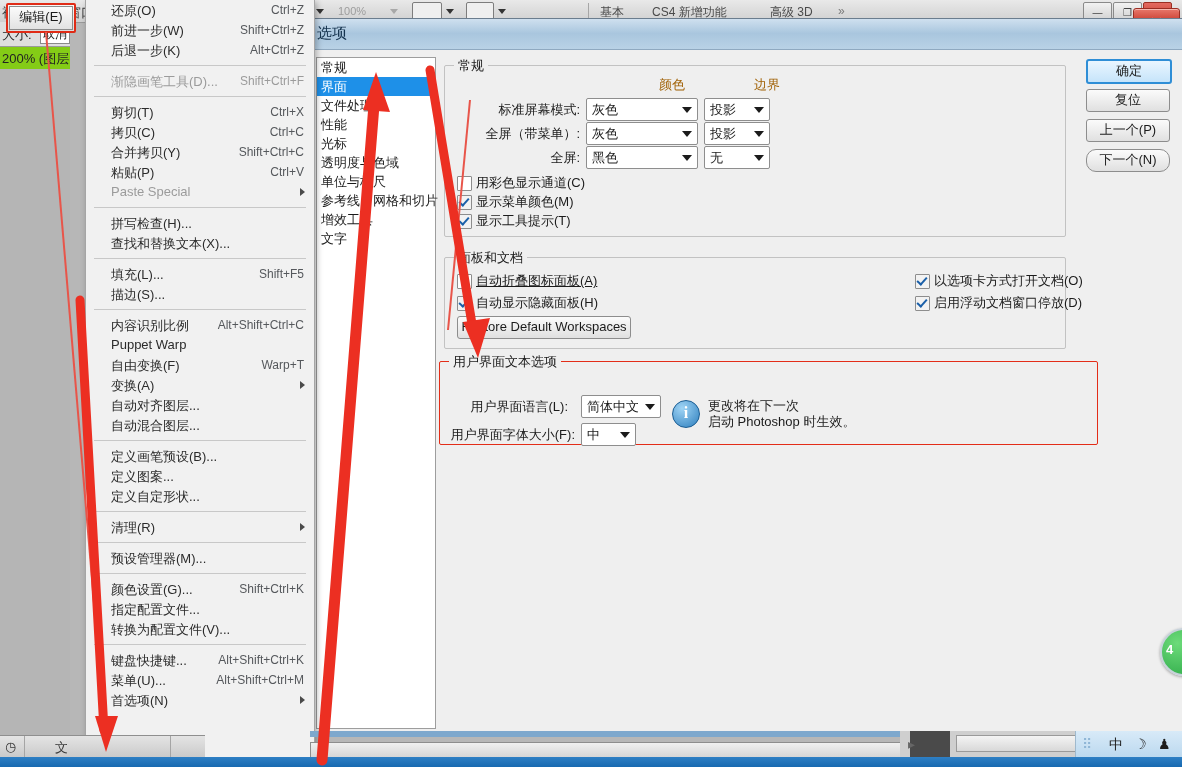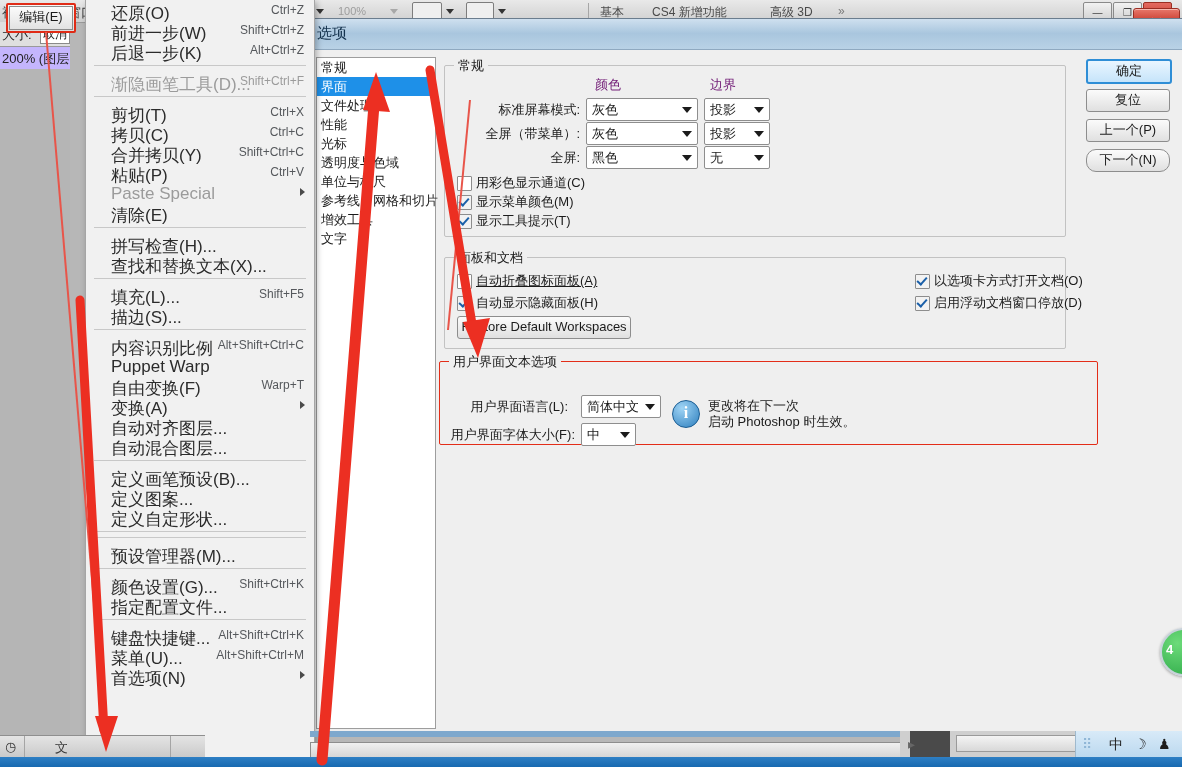--- a/index.html
+++ b/index.html
@@ -37,21 +37,21 @@
   #close-float i{position:absolute;left:50%;top:50%;transform:translate(-50%,-50%);
     font-style:normal;color:#fff;font-size:17px;font-weight:bold;
     text-shadow:0 1px 1px rgba(0,0,0,.45);}
 
   
   #opt-strip{left:0;top:22px;width:70px;height:24px;background:#dfdfdf;border-bottom:1px solid #9a9a9a;}
   #opt-strip .lbl{position:absolute;left:2px;top:4px;font-size:13px;}
   #opt-strip .fld{position:absolute;left:40px;top:2px;width:28px;height:18px;background:#fff;
     border:1px solid #8a8a8a;overflow:hidden;}
   #opt-strip .fld span{position:absolute;left:2px;top:1px;font-size:12px;}
-  #doc-tab{left:0;top:47px;width:70px;height:22px;background:#c4b5fd;border-bottom:1px solid #9a9a9a;}
+  #doc-tab{left:0;top:47px;width:70px;height:22px;background:#84cc16;border-bottom:1px solid #9a9a9a;}
   #doc-tab span{position:absolute;left:2px;top:3px;font-size:13px;white-space:nowrap;}
   #canvas-bg{left:0;top:69px;width:70px;height:666px;background:#b5b5b5;}
 
   
   #panel-strip{left:0;top:735px;width:205px;height:22px;
     background:linear-gradient(#e4e4e4,#c9c9c9);border-top:1px solid #8f8f8f;border-bottom:1px solid #8f8f8f;}
   .ps-cell{position:absolute;top:0;height:22px;border-right:1px solid #a5a5a5;}
   .ps-glyph{position:absolute;top:3px;font-size:13px;color:#3a3a3a;}
   #taskbar{left:0;top:757px;width:1182px;height:10px;
     background:linear-gradient(#2e7fc4,#1769b0);}
@@ -82,21 +82,21 @@
     background:linear-gradient(#f6f6f6,#dcdcdc);border:2px solid #e02b16;border-radius:2px;}
   #edit-menu-btn .inner{position:absolute;left:1px;top:1px;right:1px;bottom:1px;
     border:1px solid #8c8c8c;background:linear-gradient(#fbfbfb,#e2e2e2);}
   #edit-menu-btn span{position:absolute;left:0;right:0;top:3px;text-align:center;font-size:13px;color:#1b1b1b;}
 
   
   #edit-dropdown{left:85px;top:0;width:228px;height:767px;
     background:#f1f1f1;border:1px solid #a5a5a5;border-top:none;
     box-shadow:2px 2px 6px rgba(0,0,0,.28);}
   .mi{position:relative;height:20px;cursor:default;}
-  .mi .lab{position:absolute;left:25px;top:2px;font-size:17px;color:#2b2b2b;white-space:nowrap;}
+  .mi .lab{position:absolute;left:25px;top:2px;font-size:13px;color:#2b2b2b;white-space:nowrap;}
   .mi .sc{position:absolute;right:10px;top:3px;font-size:12px;color:#55585c;white-space:nowrap;}
   .mi.dim .lab,.mi.dim .sc{color:#9b9b9b;}
   .mi .arw{position:absolute;right:9px;top:6px;width:0;height:0;
     border-top:4px solid transparent;border-bottom:4px solid transparent;border-left:5px solid #4a4a4a;}
   .msep{height:1px;background:#c8c8c8;margin:5px 8px 5px 8px;}
 
   
   #prefs{left:310px;top:18px;width:872px;height:715px;
     background:#efefef;border:1px solid #6b7d8e;}
   #prefs-title{position:absolute;left:0;top:0;width:872px;height:30px;
@@ -107,21 +107,21 @@
     background:#fff;border:1px solid #9d9d9d;}
   .side-item{position:relative;height:19px;}
   .side-item span{position:absolute;left:4px;top:1px;font-size:13px;color:#1b1b1b;white-space:nowrap;}
   .side-item.sel{background:#1e90e8;}
   .side-item.sel span{color:#fff;}
 
   .grp{position:absolute;border:1px solid #c2c2c2;border-radius:2px;background:transparent;}
   .grp > .cap{position:absolute;left:9px;top:-9px;background:#efefef;padding:0 4px;font-size:13px;color:#1b1b1b;}
 
   .flabel{position:absolute;font-size:13px;color:#1b1b1b;white-space:nowrap;text-align:right;}
-  .colhdr{position:absolute;font-size:13px;color:#701a75;text-align:left;}
+  .colhdr{position:absolute;font-size:13px;color:#a16207;text-align:right;}
 
   .sel-box{position:absolute;height:21px;background:#fff;border:1px solid #8e8e8e;border-radius:2px;}
   .sel-box .txt{position:absolute;left:5px;top:2px;font-size:13px;color:#1b1b1b;white-space:nowrap;}
   .sel-box .dd{position:absolute;right:5px;top:8px;width:0;height:0;
     border-left:5px solid transparent;border-right:5px solid transparent;border-top:6px solid #1b1b1b;}
 
   .cb{position:absolute;width:13px;height:13px;background:#fff;border:1px solid #8d8d8d;border-radius:1px;}
   .cb.on{background:#f2f2f2;}
   .cb.on:after{content:"";position:absolute;left:3px;top:0px;width:4px;height:8px;
     border:solid #1a5fa8;border-width:0 2px 2px 0;transform:rotate(42deg);}
@@ -362,23 +362,20 @@
       <span class="sc">Shift+Ctrl+C</span>
     </div>
     <div class="mi">
       <span class="lab">粘贴(P)</span>
       <span class="sc">Ctrl+V</span>
     </div>
     <div class="mi dim">
       <span class="lab">Paste Special</span>
       <span class="arw"></span>
     </div>
-    <div class="mi">
-      <span class="lab">清除(E)</span>
-    </div>
     <div class="msep"></div>
     <div class="mi">
       <span class="lab">拼写检查(H)...</span>
     </div>
     <div class="mi">
       <span class="lab">查找和替换文本(X)...</span>
     </div>
     <div class="msep"></div>
     <div class="mi">
       <span class="lab">填充(L)...</span>
@@ -413,31 +410,38 @@
     <div class="mi">
       <span class="lab">定义画笔预设(B)...</span>
     </div>
     <div class="mi">
       <span class="lab">定义图案...</span>
     </div>
     <div class="mi">
       <span class="lab">定义自定形状...</span>
     </div>
     <div class="msep"></div>
+    <div class="mi">
+      <span class="lab">清理(R)</span>
+      <span class="arw"></span>
+    </div>
     <div class="msep"></div>
     <div class="mi">
       <span class="lab">预设管理器(M)...</span>
     </div>
     <div class="msep"></div>
     <div class="mi">
       <span class="lab">颜色设置(G)...</span>
       <span class="sc">Shift+Ctrl+K</span>
     </div>
     <div class="mi">
       <span class="lab">指定配置文件...</span>
+    </div>
+    <div class="mi">
+      <span class="lab">转换为配置文件(V)...</span>
     </div>
     <div class="msep"></div>
     <div class="mi">
       <span class="lab">键盘快捷键...</span>
       <span class="sc">Alt+Shift+Ctrl+K</span>
     </div>
     <div class="mi">
       <span class="lab">菜单(U)...</span>
       <span class="sc">Alt+Shift+Ctrl+M</span>
     </div>

